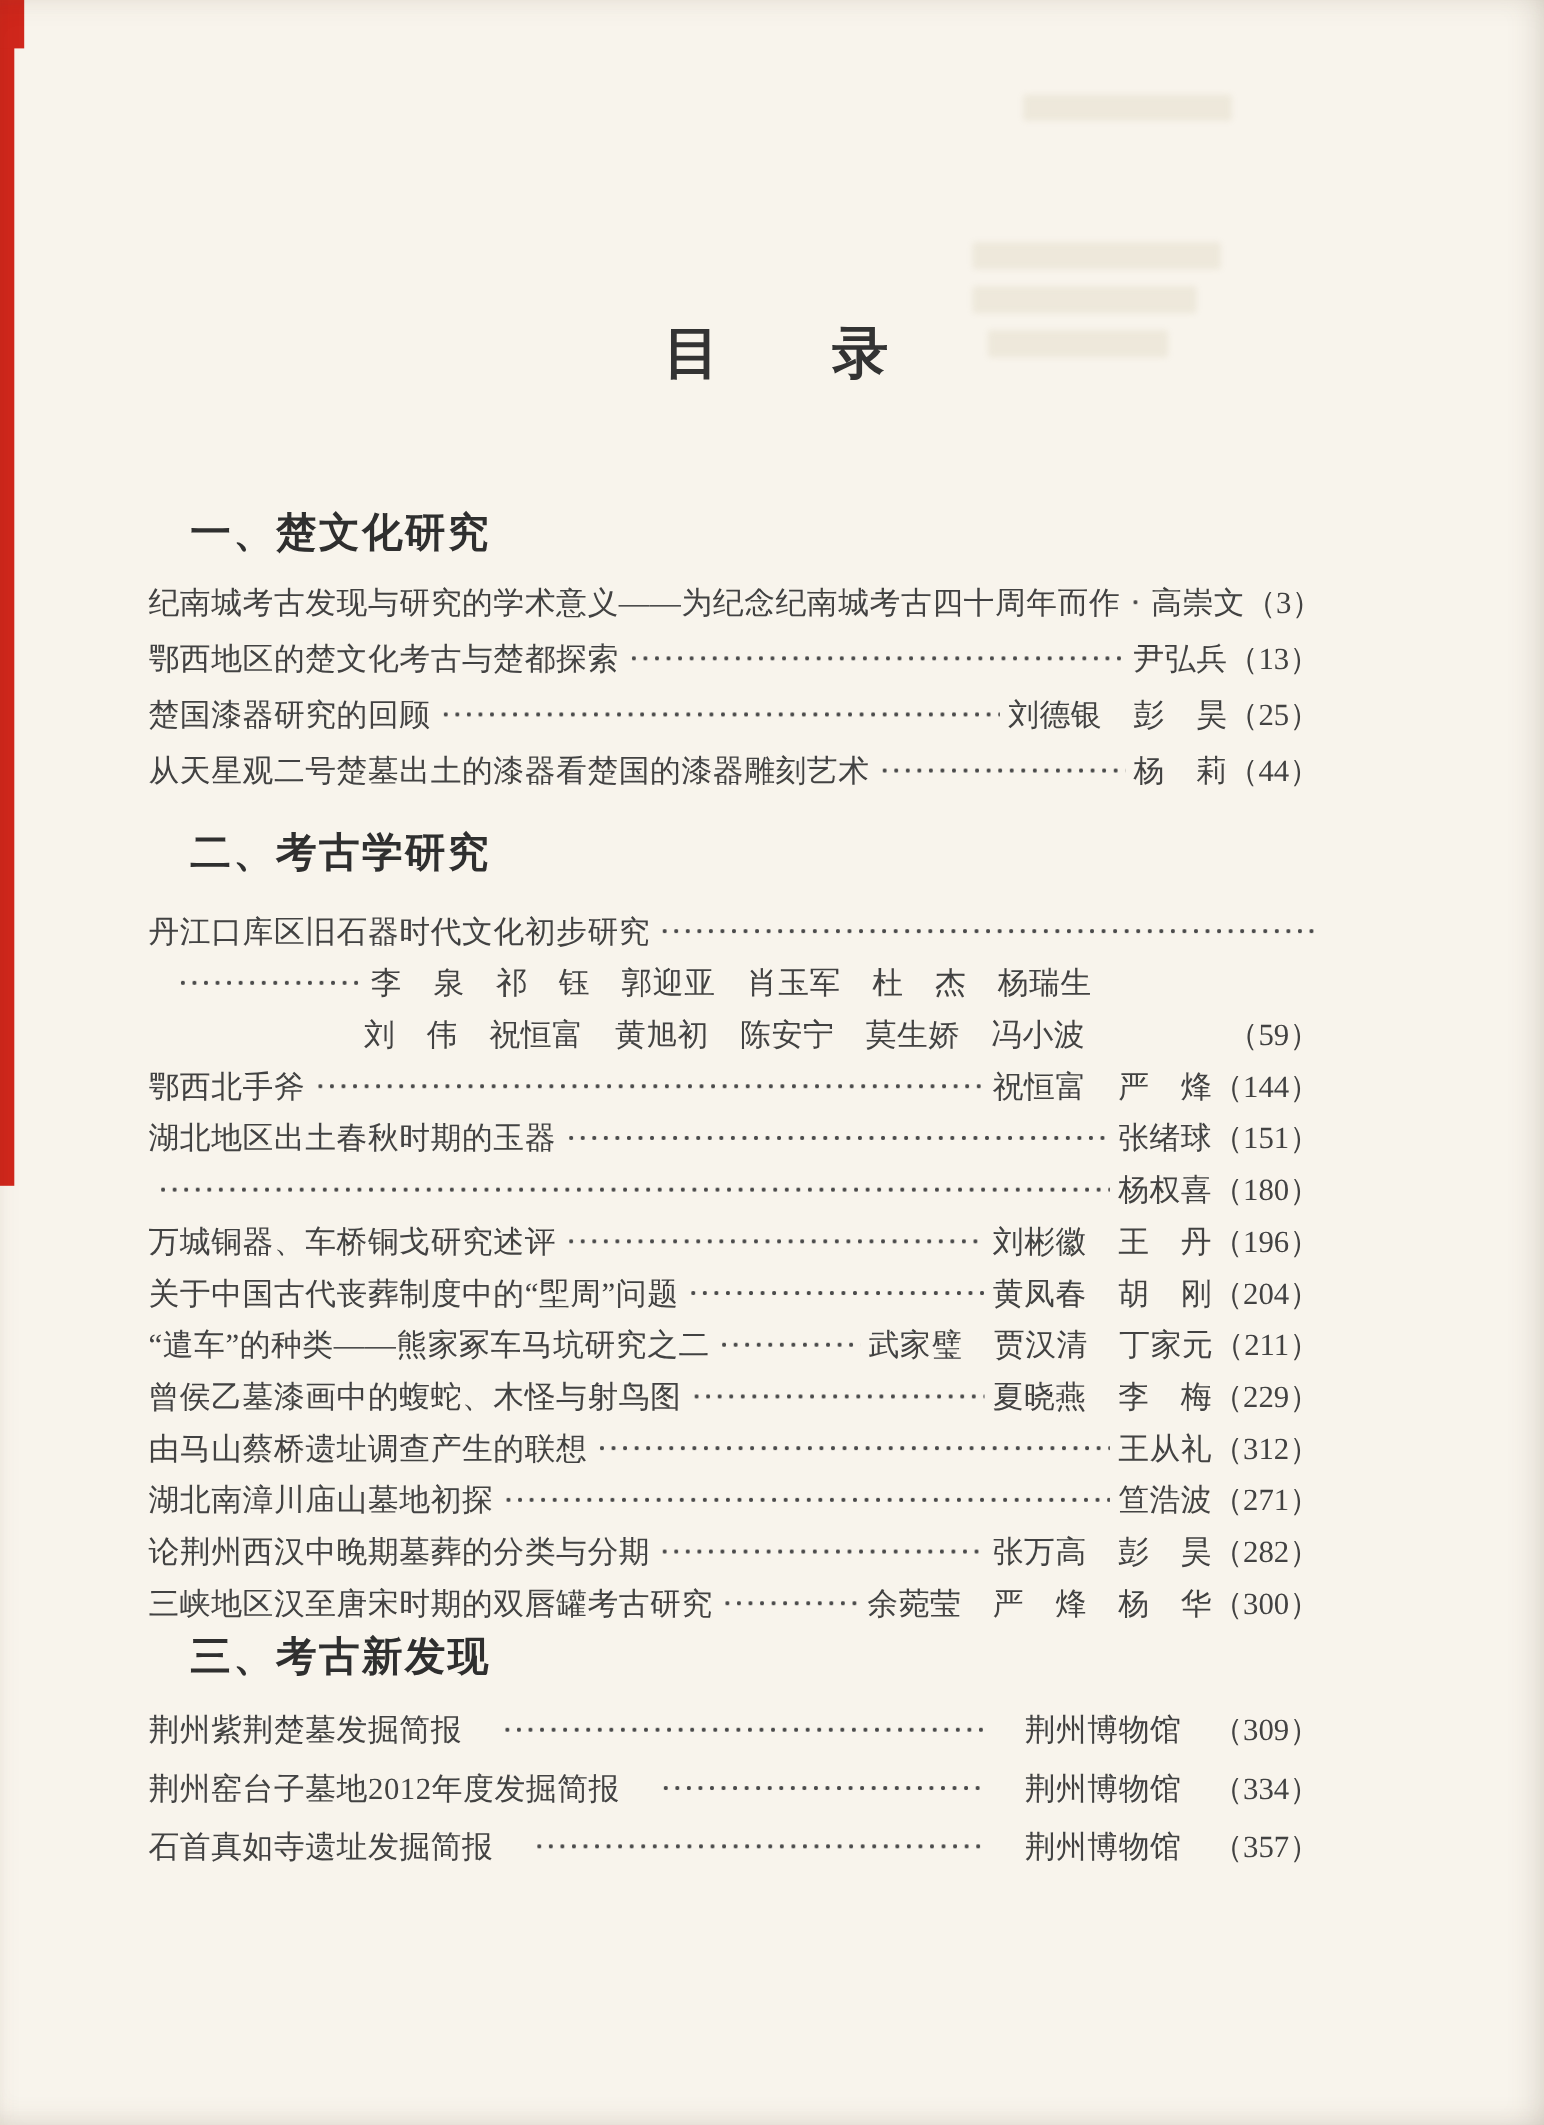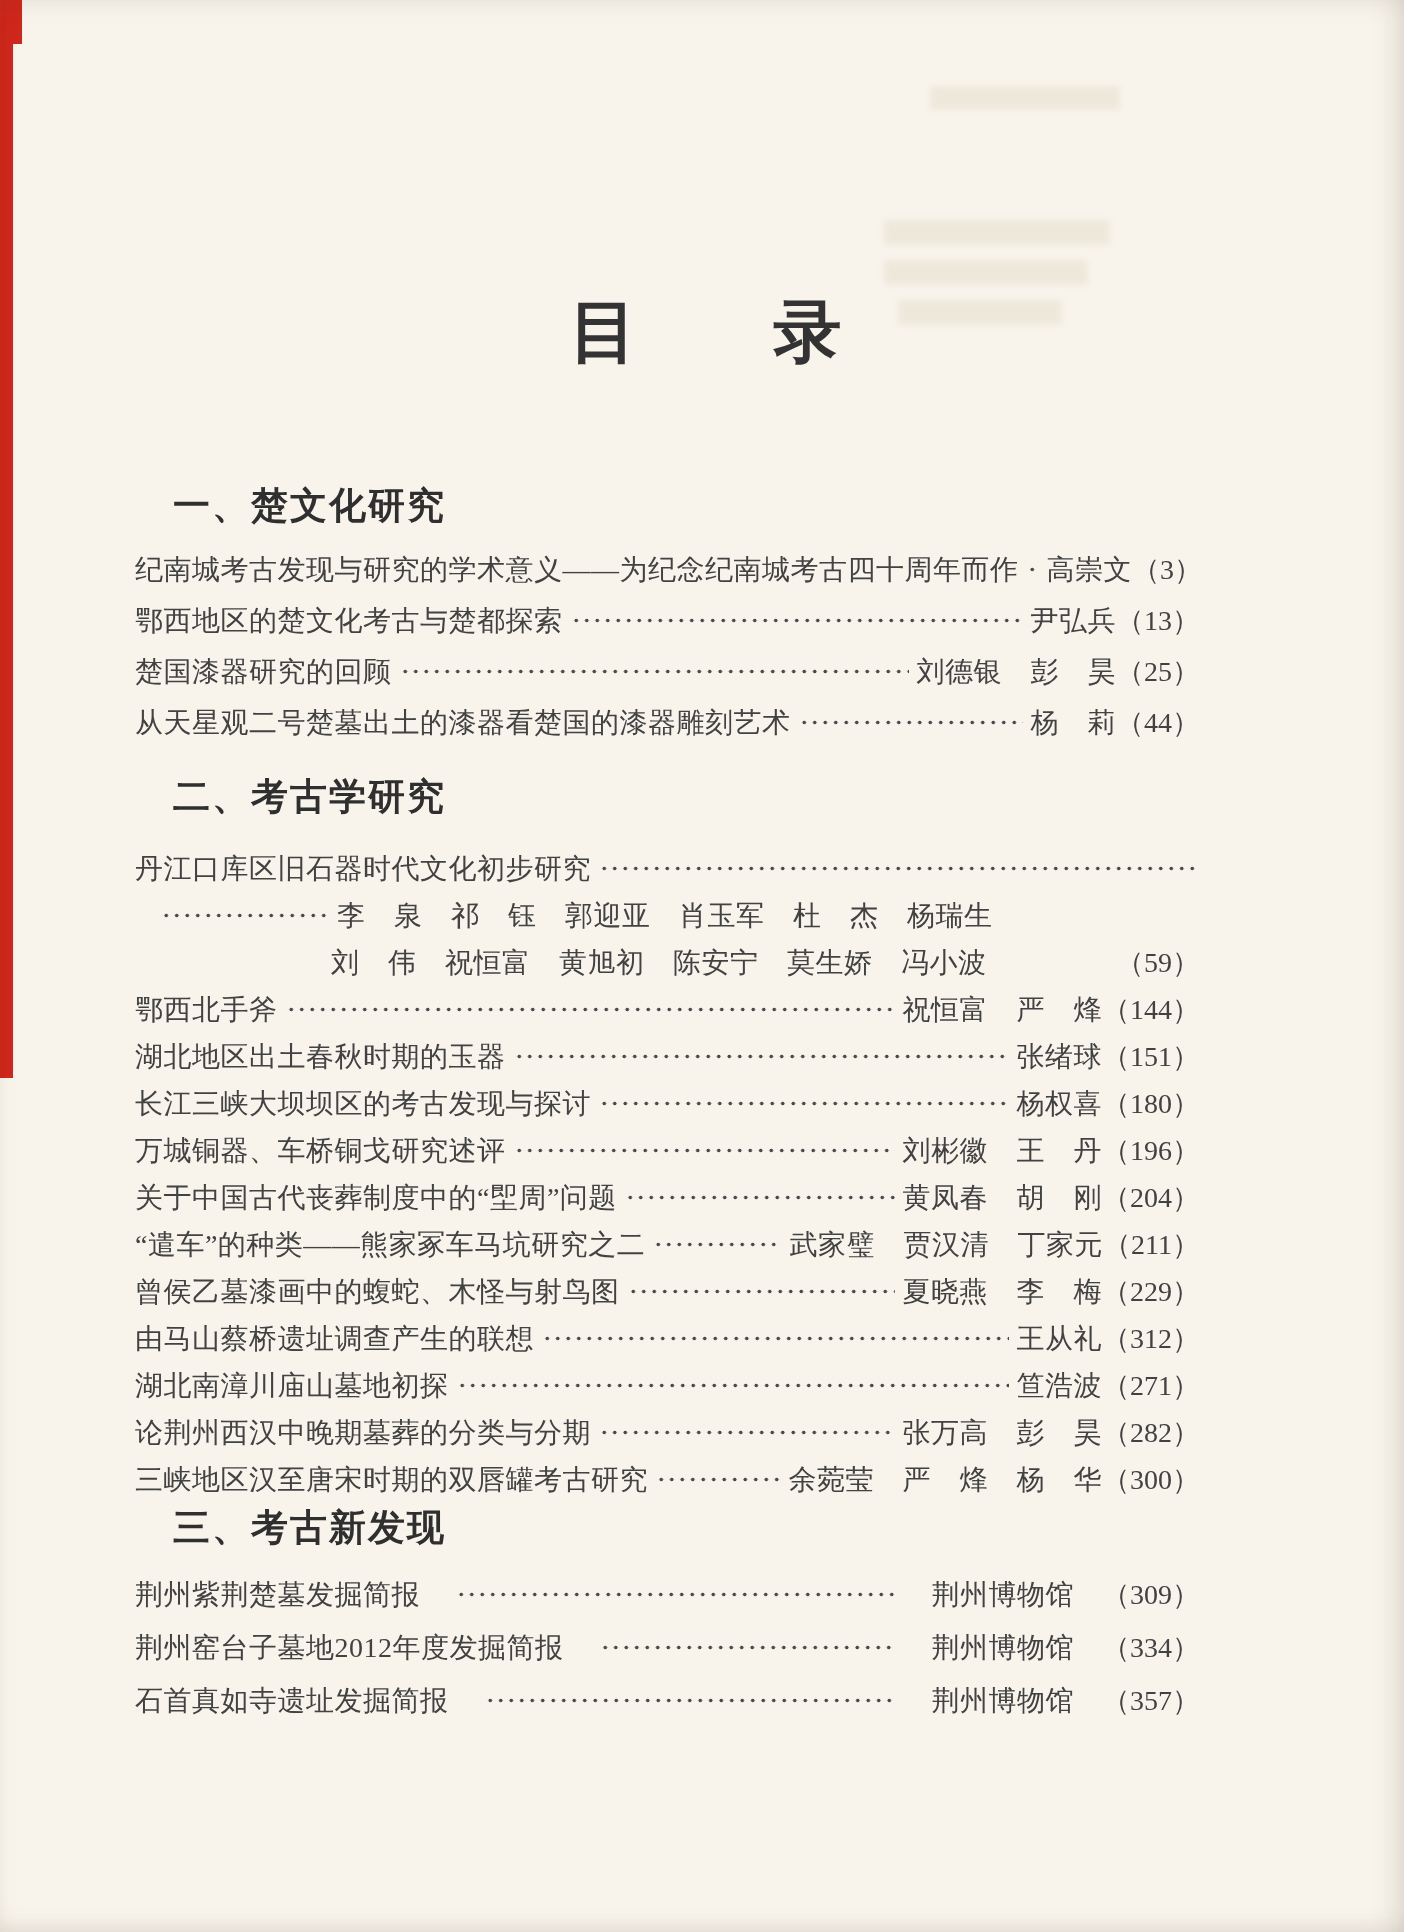--- a/index.html
+++ b/index.html
@@ -29,21 +29,21 @@
   }
   .b1{left:930px;top:86px;width:190px;height:24px;}
   .b2{left:884px;top:220px;width:226px;height:25px;}
   .b3{left:884px;top:260px;width:204px;height:25px;}
   .b4{left:898px;top:300px;width:164px;height:25px;}
 
   .content{
     position:absolute;left:135px;top:0;width:1065px;z-index:3;color:#3e3e3e;
   }
   h1.doc-title{
-    margin:287px 0 0;font-size:68px;font-weight:700;color:#333;
+    margin:287px 0 0;font-size:51px;font-weight:700;color:#333;
     text-align:center;transform:translateX(38px);letter-spacing:0;
     font-family:"Liberation Serif","DejaVu Serif",serif;
   }
   h2.sec{
     margin:0;font-size:37px;font-weight:700;color:#2f2f2f;
     text-align:left;transform:translateX(38px);letter-spacing:2px;
     font-family:"Liberation Sans","DejaVu Sans",sans-serif;
   }
   .s1 h2.sec{margin-top:103px;}
   .s2 h2.sec{margin-top:24px;}
@@ -134,21 +134,20 @@
             <span class="authors">祝恒富　严　烽</span>
             <span class="page-no">（144）</span>
           </div>
           <div class="row">
             <span class="title-text">湖北地区出土春秋时期的玉器</span>
             <span class="leader"></span>
             <span class="authors">张绪球</span>
             <span class="page-no">（151）</span>
           </div>
           <div class="row">
-            <span class="title-text">长江三峡大坝坝区的考古发现与探讨</span>
             <span class="leader"></span>
             <span class="authors">杨权喜</span>
             <span class="page-no">（180）</span>
           </div>
           <div class="row">
             <span class="title-text">万城铜器、车桥铜戈研究述评</span>
             <span class="leader"></span>
             <span class="authors">刘彬徽　王　丹</span>
             <span class="page-no">（196）</span>
           </div>

